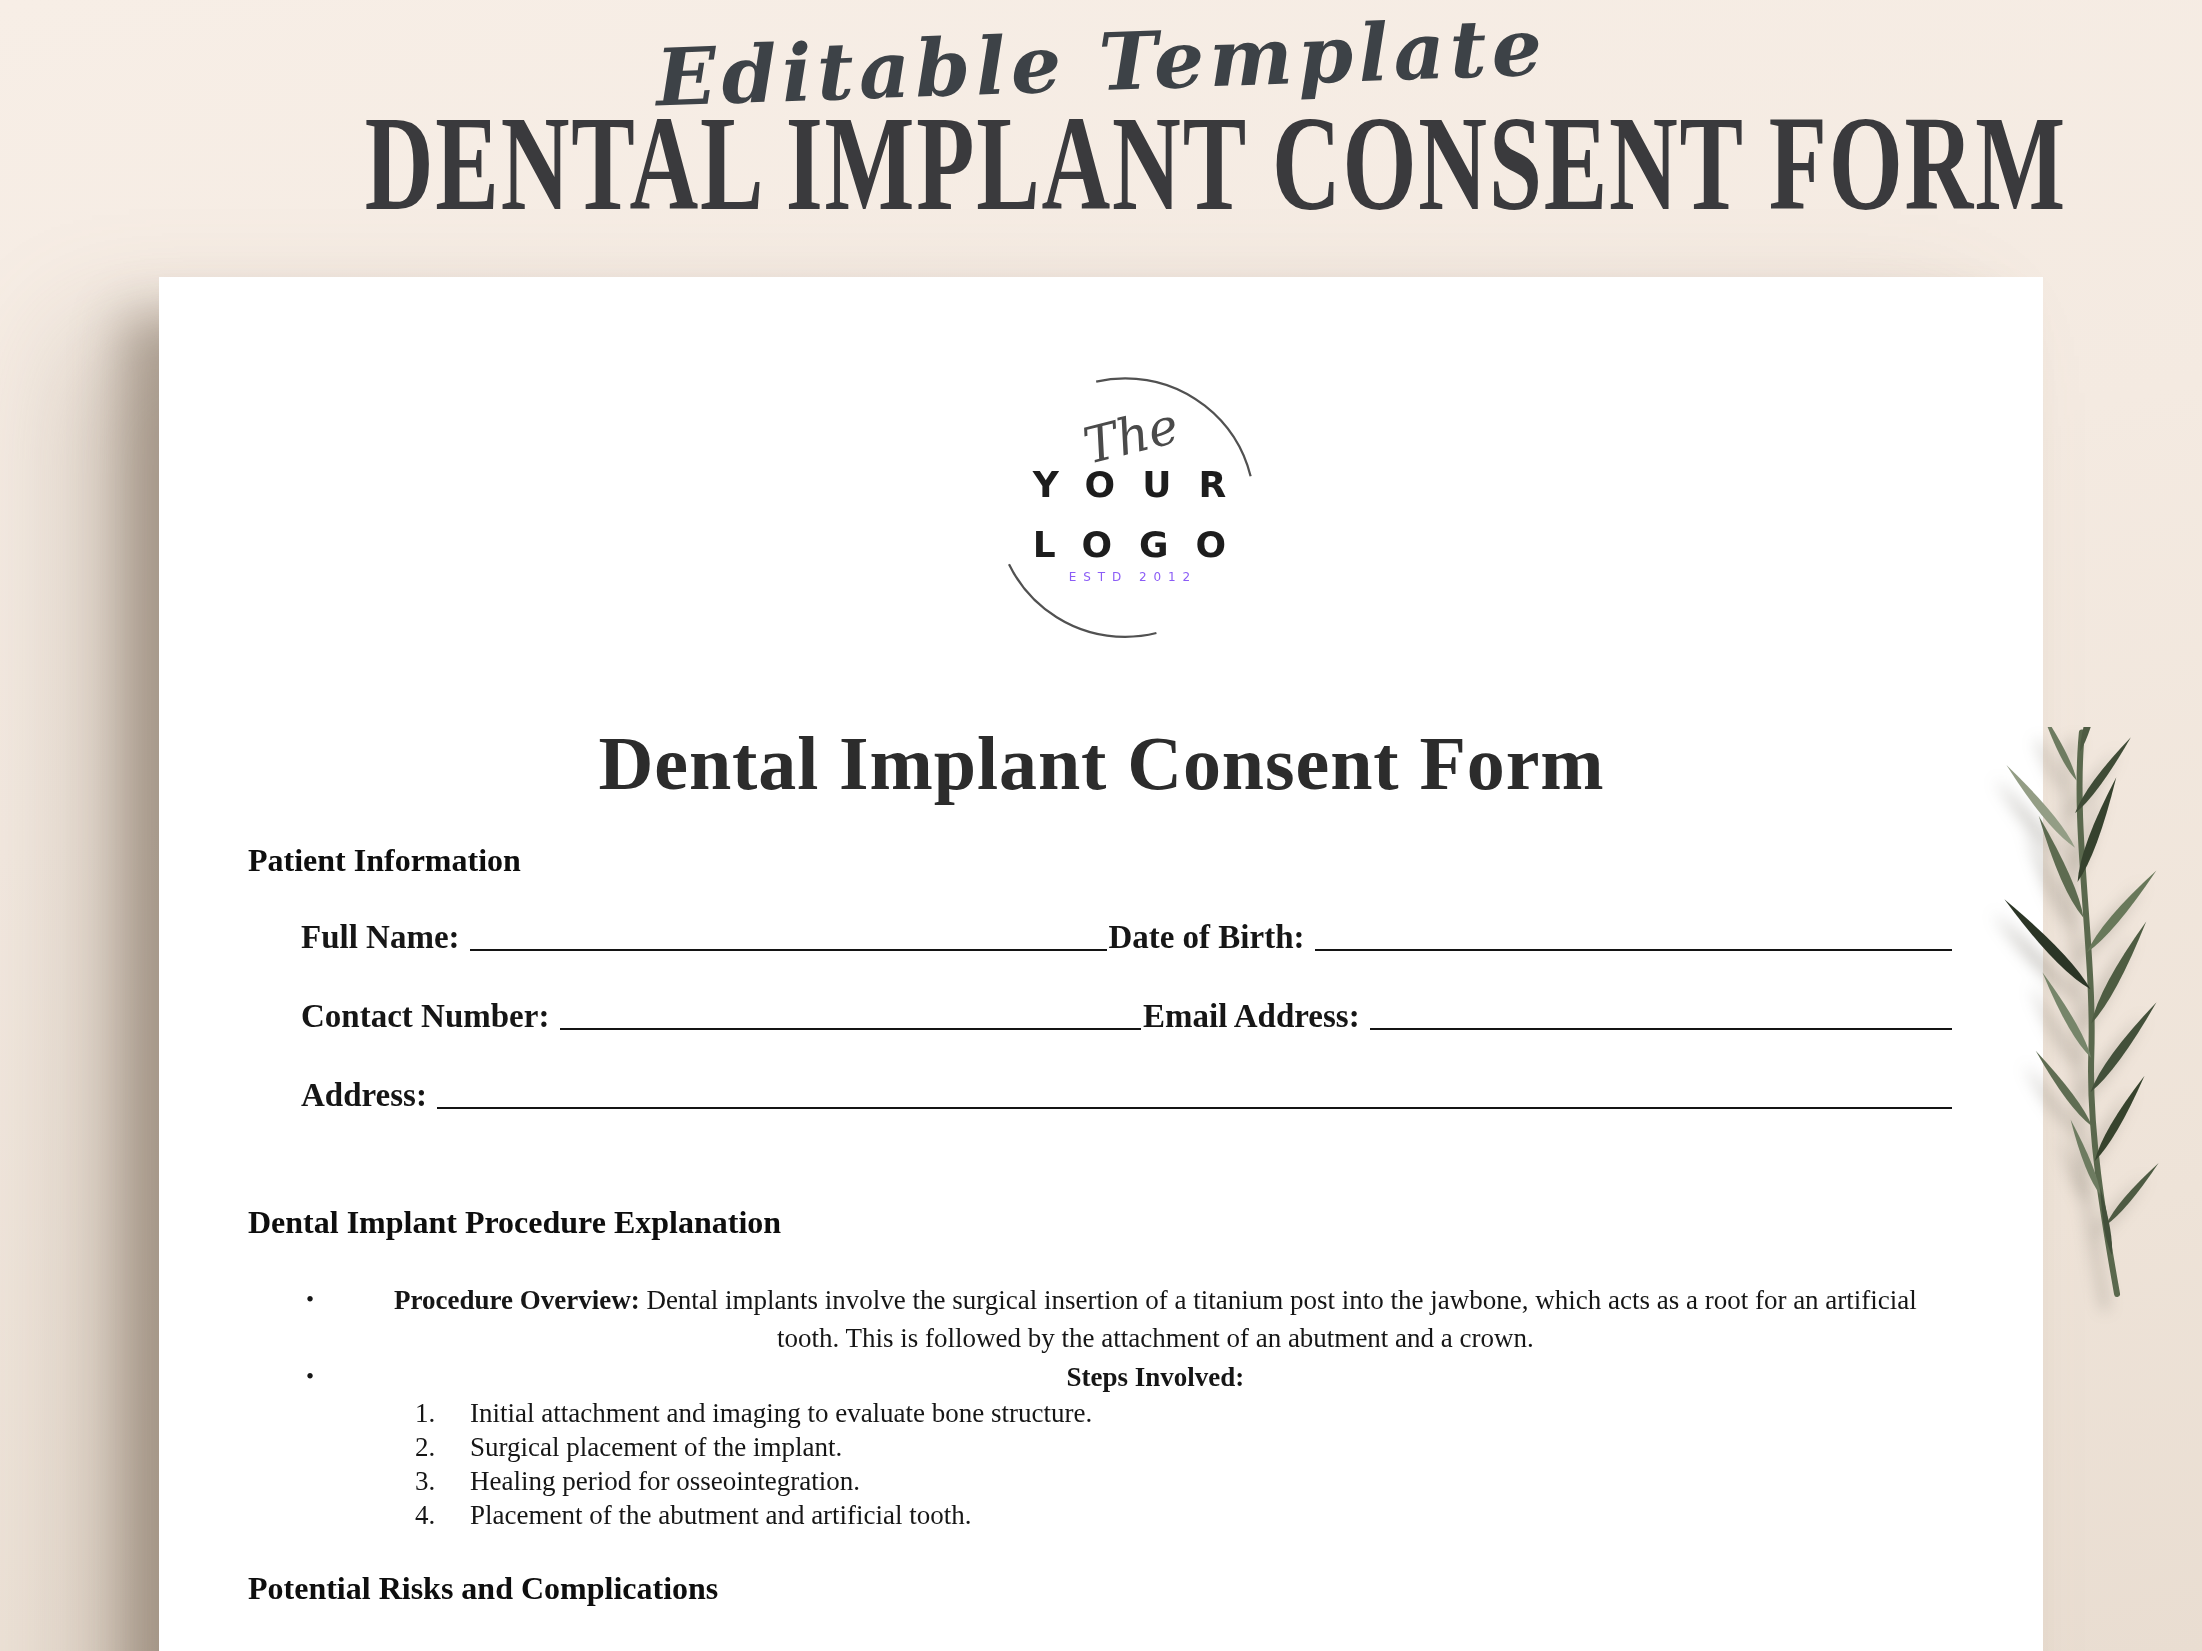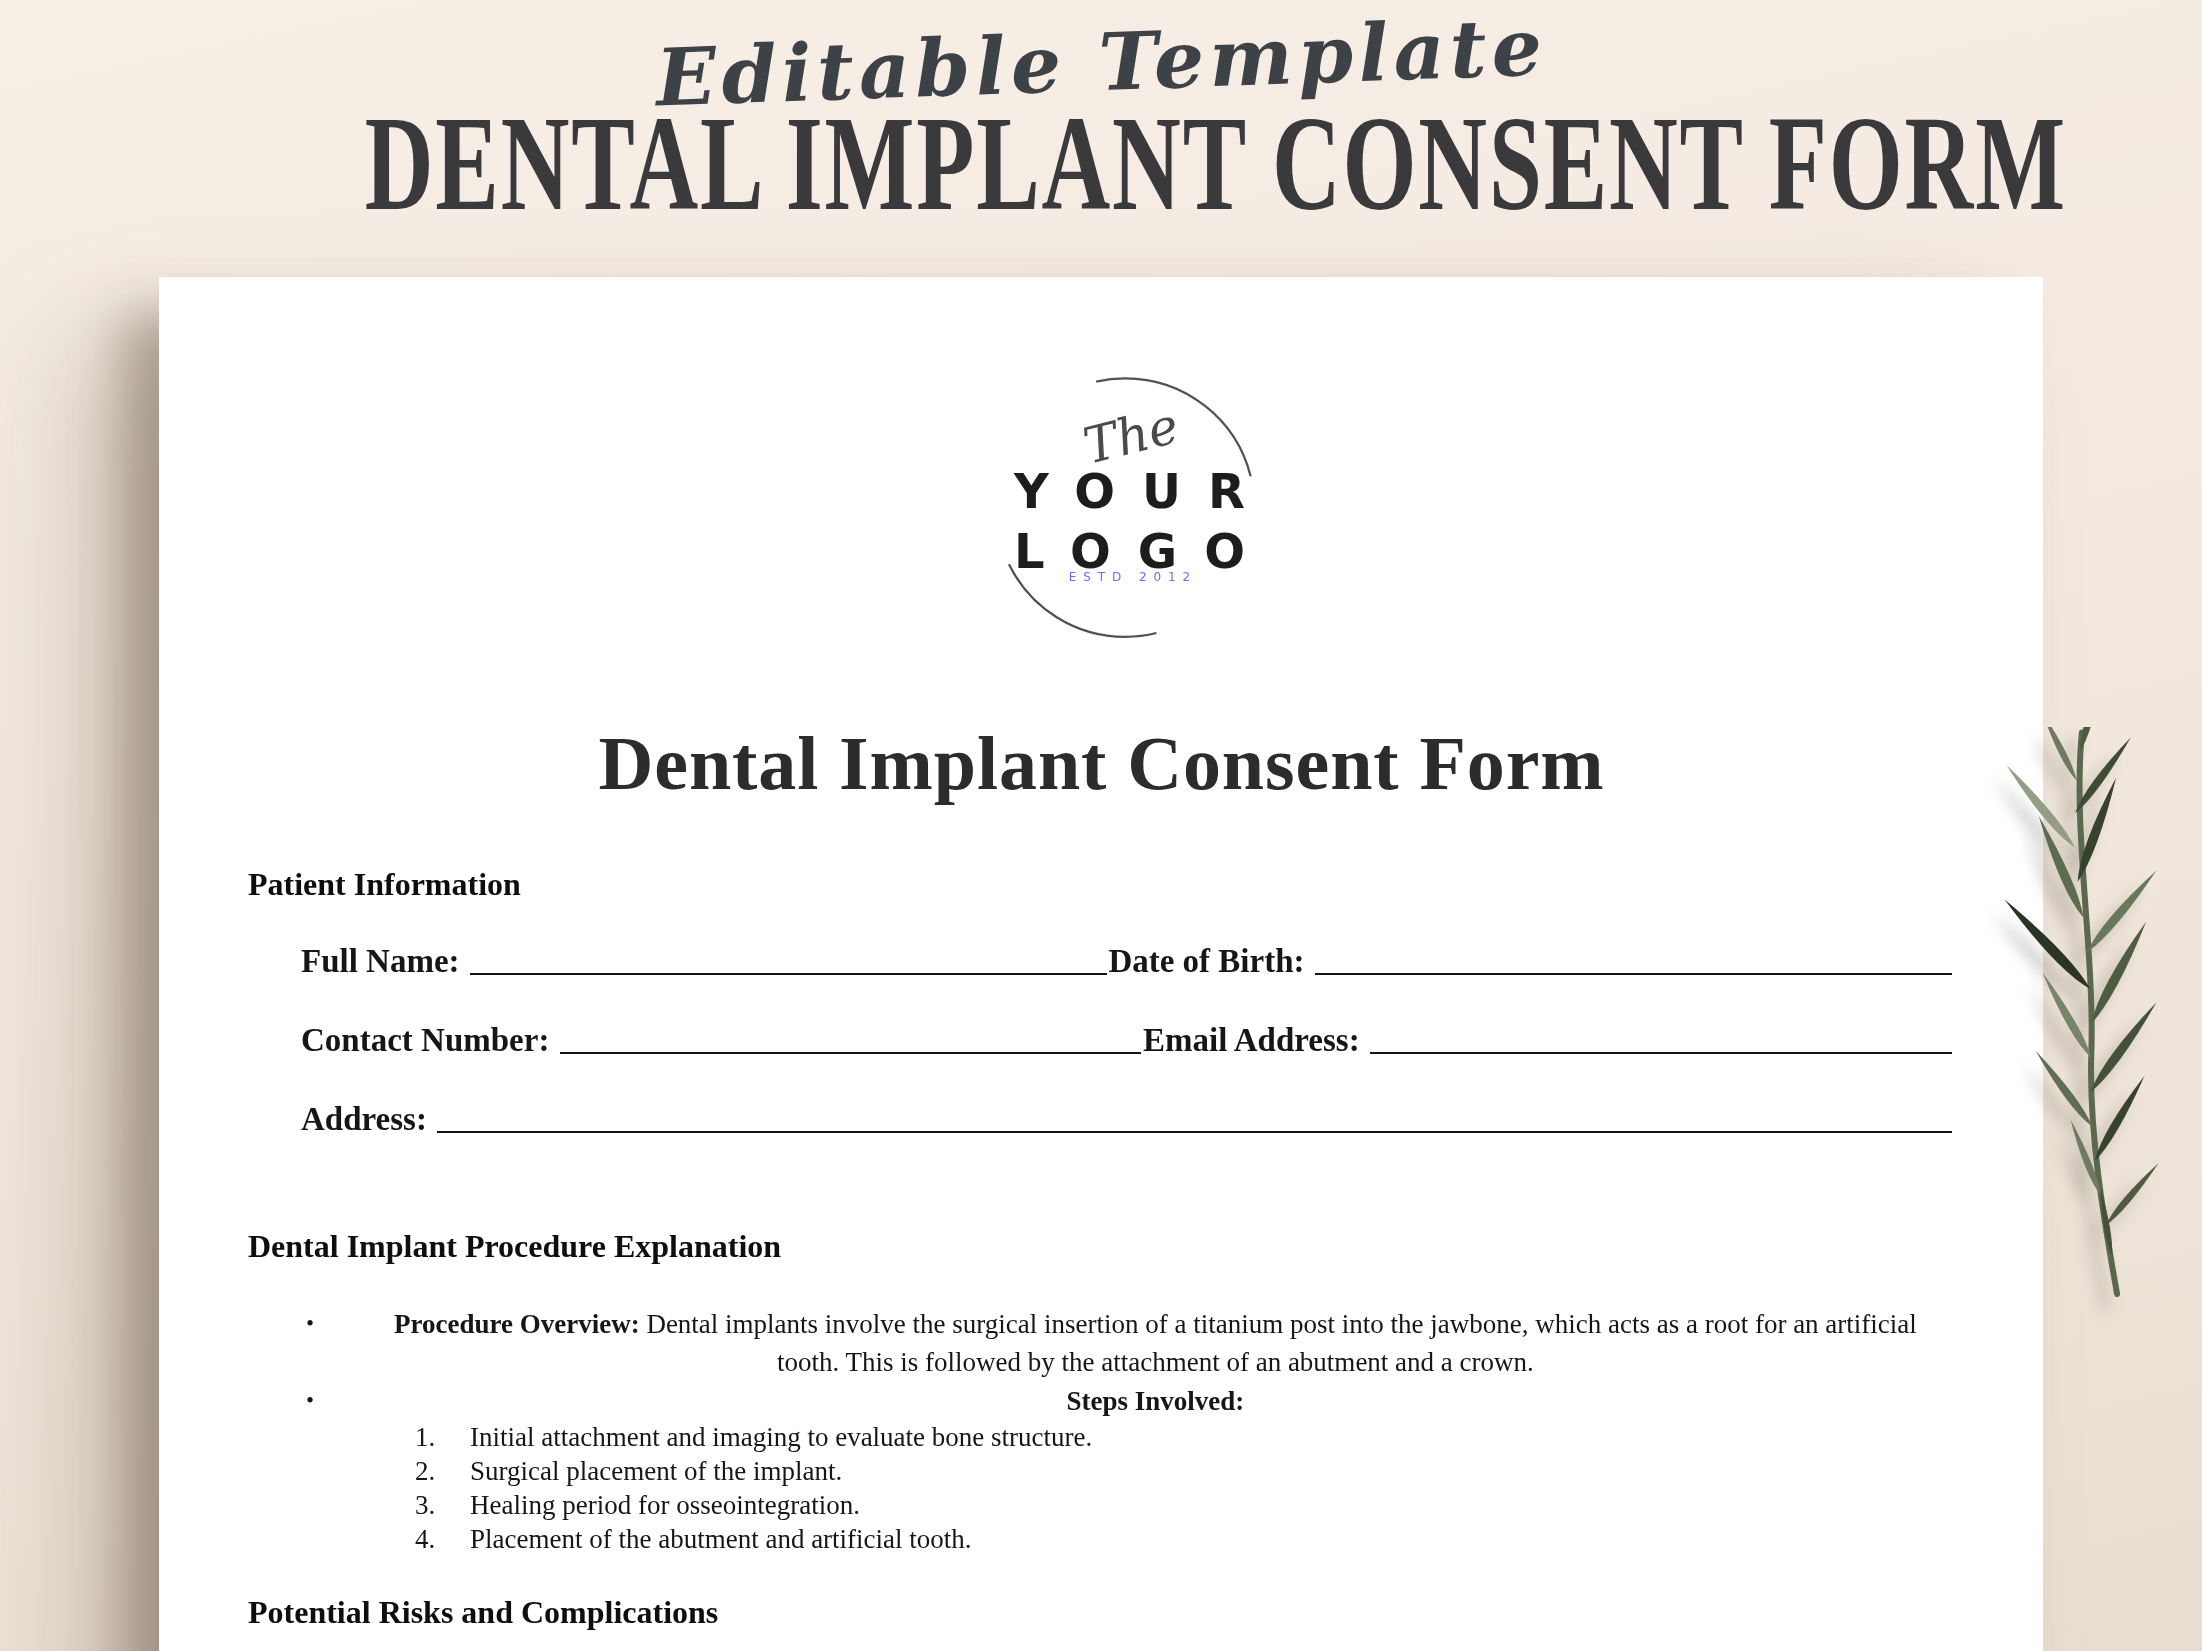--- a/index.html
+++ b/index.html
@@ -28,35 +28,35 @@
   
   .logo{position:absolute;left:824px;top:97px;width:293px;height:293px;}
   .logo svg{position:absolute;inset:0;}
   .logo-the{
     position:absolute;left:79px;top:33px;width:138px;text-align:center;
     font-family:"DejaVu Serif",serif;font-style:italic;font-size:50px;color:#4a4a4a;
     transform:rotate(-14deg);
   }
   .logo-word{
     position:absolute;width:100%;text-align:center;font-family:"DejaVu Sans",sans-serif;
-    font-weight:700;font-size:48px;color:#1d1d1d;letter-spacing:27px;text-indent:27px;line-height:1;
+    font-weight:700;font-size:36px;color:#1d1d1d;letter-spacing:27px;text-indent:27px;line-height:1;
   }
   .logo-your{top:93px;}
   .logo-logo{top:153px;}
   .logo-estd{
     position:absolute;top:196px;width:100%;text-align:center;font-family:"DejaVu Sans",sans-serif;
     font-size:12px;font-weight:500;letter-spacing:6.9px;text-indent:6.9px;color:#8b5cf6;
   }
   
   .doc-title{
     margin:447px 0 0 0;text-align:center;font-weight:700;font-size:76px;line-height:1.05;
     color:#2c2c2c;letter-spacing:0.9px;
   }
   .sec-heading{font-weight:700;font-size:32px;line-height:1;color:#0e0e0e;margin:0;}
-  .h-patient{margin-top:64px;}
+  .h-patient{margin-top:40px;}
   .h-procedure{margin-top:93px;}
   .h-risks{margin-top:40px;}
   .form-row{
     display:flex;align-items:flex-end;margin:41px 0 0 53px;height:38px;
     font-weight:700;font-size:33px;line-height:1.1;white-space:nowrap;
   }
   .form-row .lbl{flex:0 0 auto;}
   .fline{flex:1 1 0;border-bottom:2.6px solid #141414;height:26px;margin:0 3.4px 3.4px 10.3px;}
   .fline.mid{margin-right:1.7px;}
   .bullet-row{display:flex;margin-left:58px;font-size:27px;line-height:38px;}

